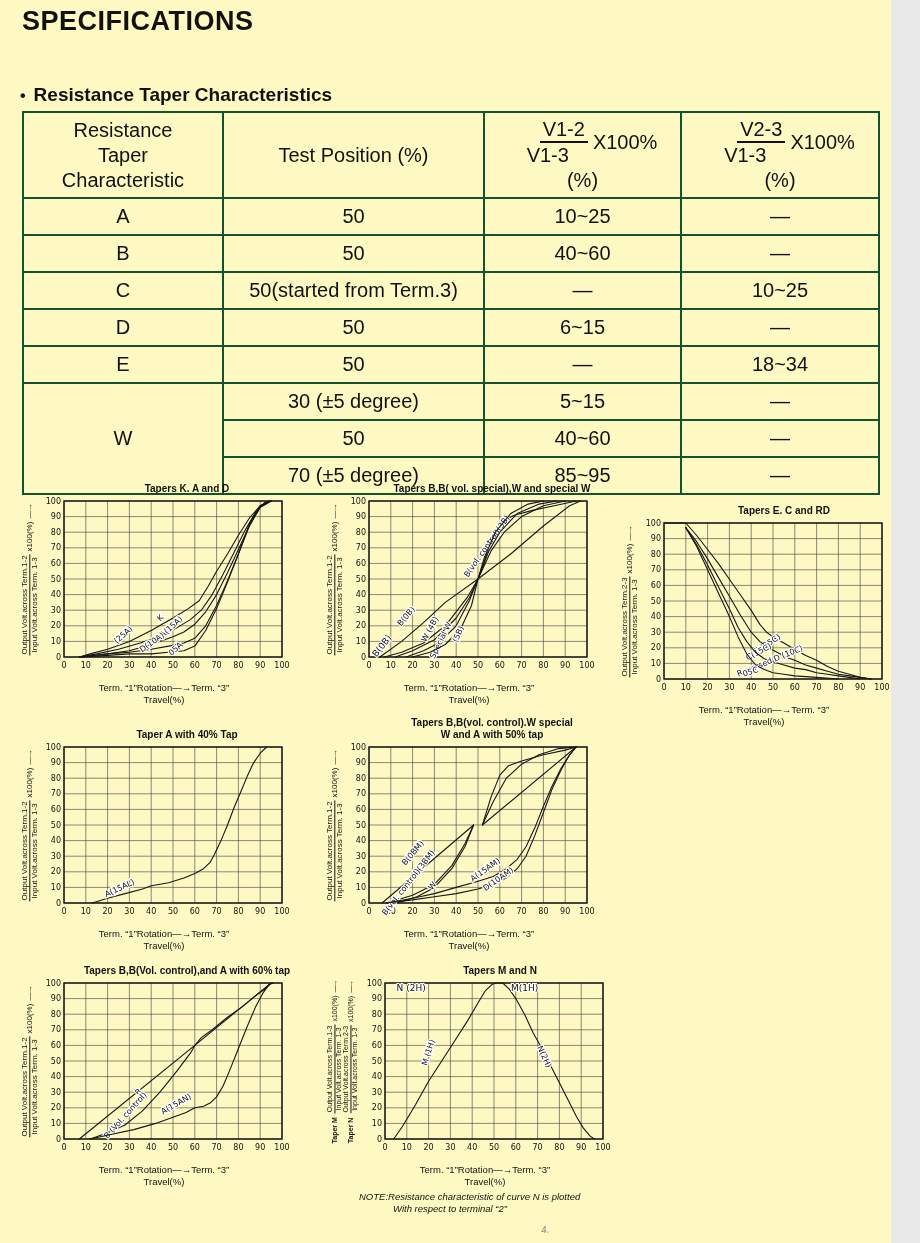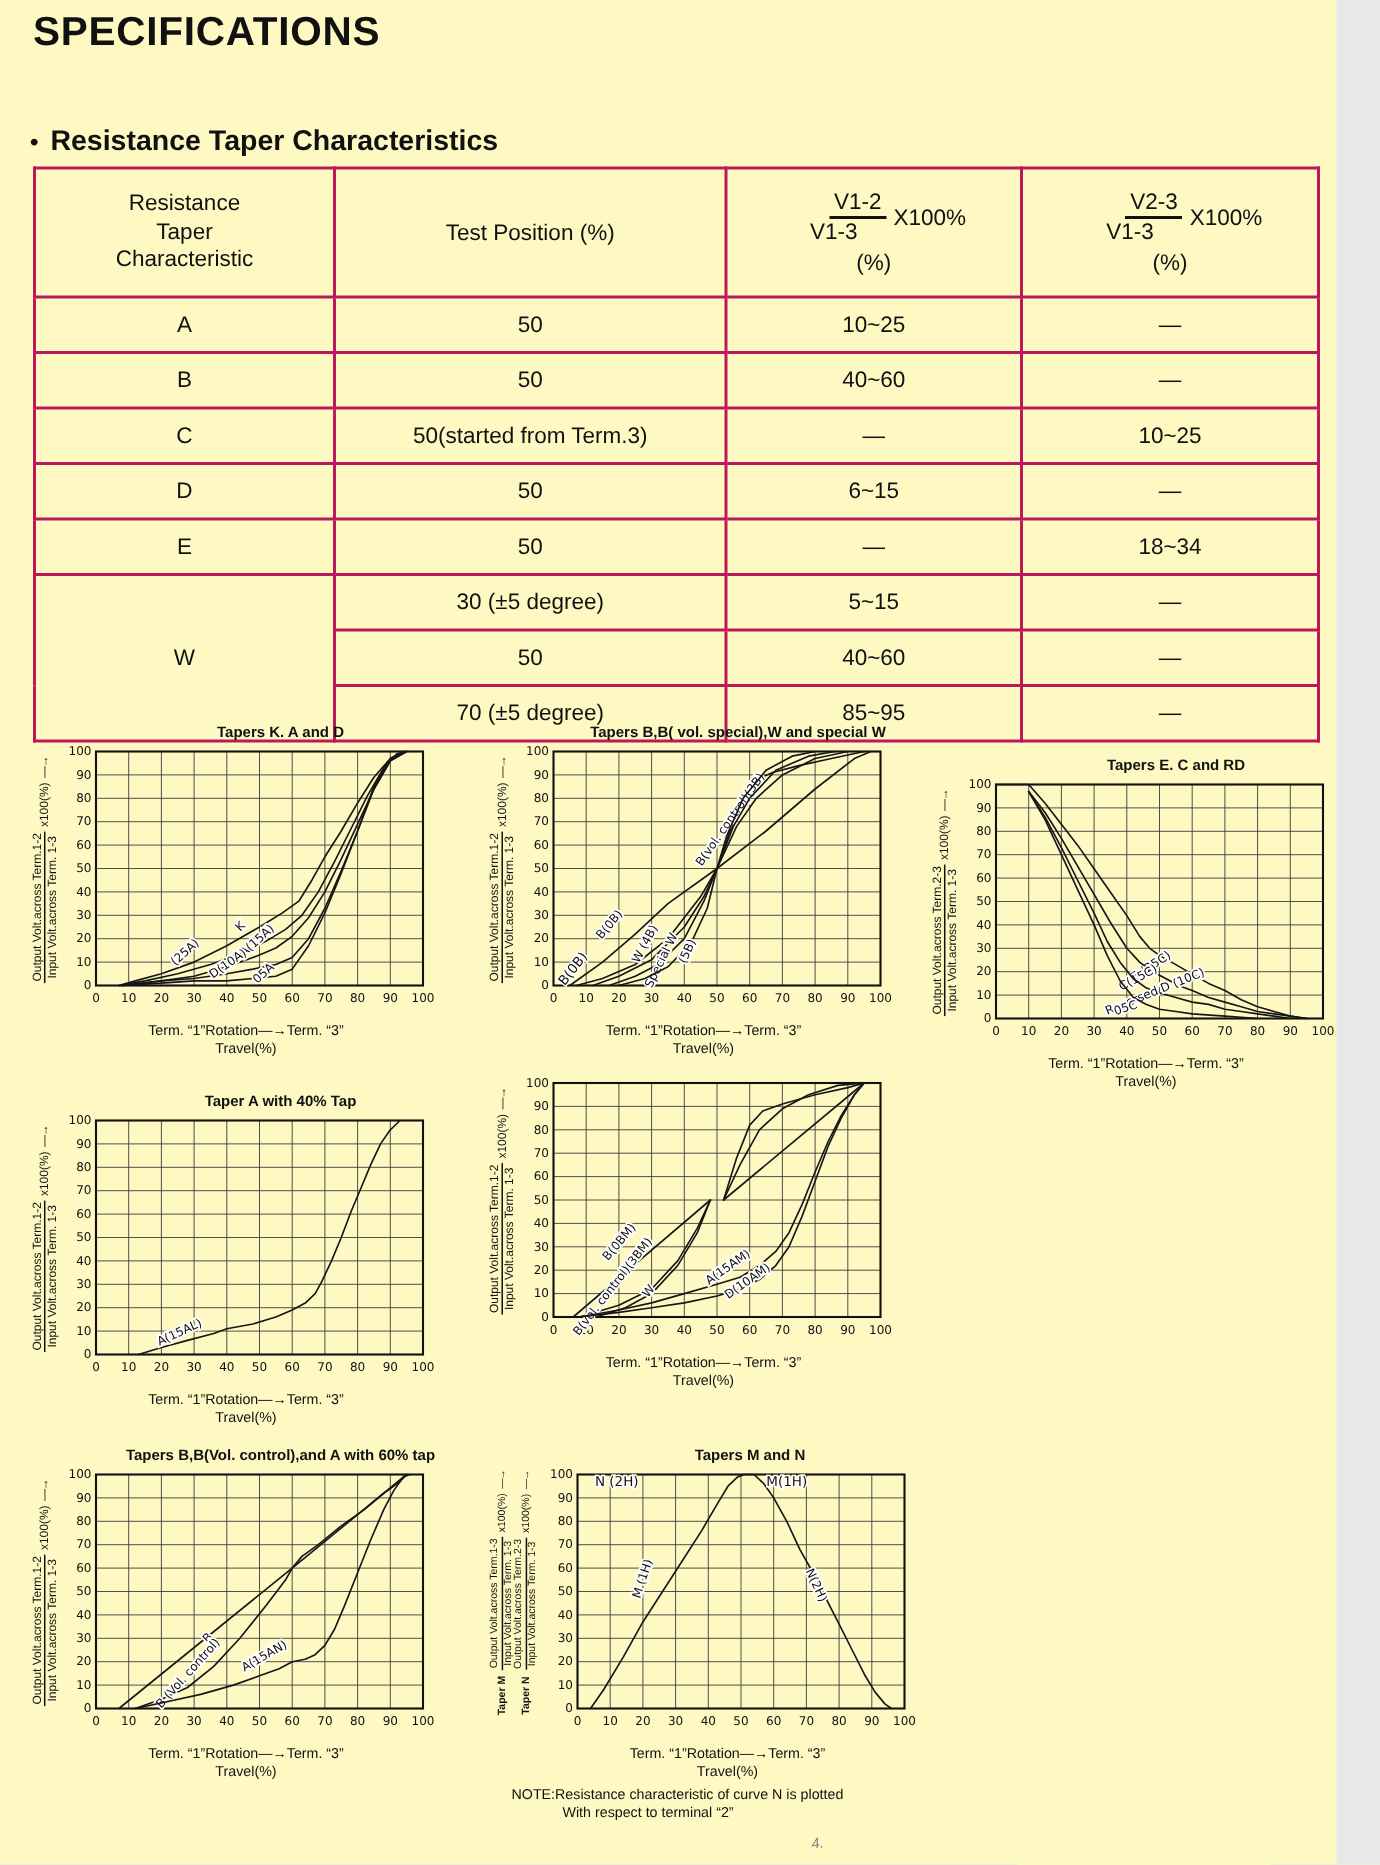--- a/index.html
+++ b/index.html
@@ -6,22 +6,22 @@
   .page{position:relative;width:891px;height:1243px;background:#fef9c3;color:#111;
         font-family:"Liberation Sans","DejaVu Sans",sans-serif;overflow:hidden;}
   .main-title{position:absolute;left:22px;top:6px;font-size:27px;font-weight:bold;letter-spacing:.5px;}
   .sub-title{position:absolute;left:22px;top:44px;font-size:21px;font-weight:400;}
   .section-heading{position:absolute;left:20px;top:84px;font-size:19px;font-weight:bold;}
   .section-heading .bullet{margin-right:8px;font-size:16px;}
 
   
   .table-wrap{position:absolute;left:22px;top:111px;}
   table.spec{border-collapse:collapse;table-layout:fixed;width:856px;}
-  table.spec td,table.spec th{border:2px solid #be185d;text-align:center;vertical-align:middle;
-      font-size:15px;padding:3px 18px;height:29px;font-weight:400;}
+  table.spec td,table.spec th{border:2px solid #14532d;text-align:center;vertical-align:middle;
+      font-size:20px;padding:3px 18px;height:29px;font-weight:400;}
   table.spec th{height:78px;font-weight:400;}
   th.h1{white-space:pre-line;line-height:1.25;}
   td.char-cell{font-weight:bold;}
   .vfrac{display:inline-block;vertical-align:middle;text-align:center;line-height:1.1;}
   .vnum{display:block;border-bottom:2px solid #111;padding:0 3px 1px;margin-left:32px;}
   .vden{display:block;padding-top:1px;}
   .vmult{display:inline-block;vertical-align:middle;margin-left:5px;}
   .hunit{margin-top:3px;}
 
   
@@ -459,20 +459,24 @@
       <div class="xcaptions" style="margin-left: 16px; width: 252px;">
         <div>Term. “1”</div>
         <div class="cap-center">
           <div>Rotation—→</div>
           <div>Travel(%)</div>
         </div>
         <div>Term. “3”</div>
       </div>
     </div>
   <div class="chart" data-chart="4" style="left:327px;top:717px;width:302px;">
+      <div class="chart-title" style="margin-left: 28px;">
+        <div>Tapers B,B(vol. control).W special</div>
+        <div>W and A with 50% tap</div>
+      </div>
       <div class="chart-body">
         <div class="ylabels">
           <div class="ycol">
             <div class="ylabel">
               <span class="yfrac">
                 <span class="ynum">Output Volt.across Term.1-2</span>
                 <span class="yden">Input Volt.across Term. 1-3</span>
               </span>
               <span class="ysuffix">x100(%)</span>
               <span class="yarrow">—→</span>
@@ -712,20 +716,20 @@
           </svg></div>
       </div>
       <div class="xcaptions" style="margin-left: 32px; width: 252px;">
         <div>Term. “1”</div>
         <div class="cap-center">
           <div>Rotation—→</div>
           <div>Travel(%)</div>
         </div>
         <div>Term. “3”</div>
       </div>
-      <div class="chart-note" style="margin-left: 14px;">
+      <div class="chart-note" style="margin-left: 32px; font-style: italic;">
         <div>NOTE:Resistance characteristic of curve N is plotted</div>
         <div>With respect to terminal “2”</div>
       </div>
     </div>
 
   <div class="footer-mark">4.</div>
 </div>
 
 </body></html>

